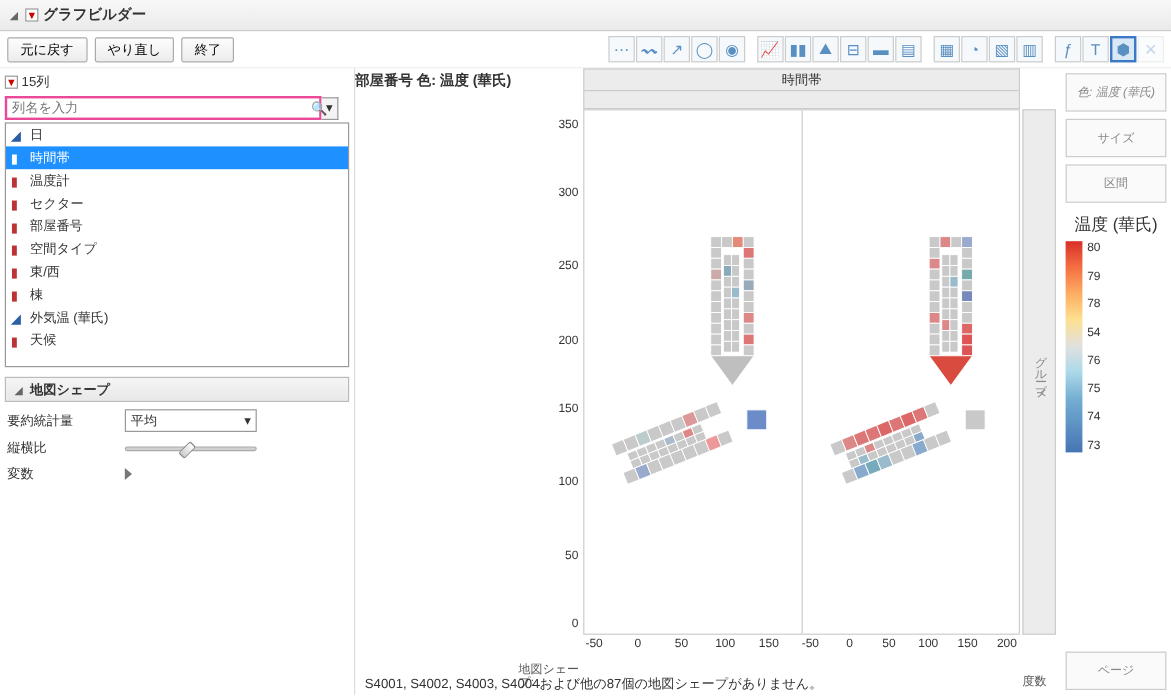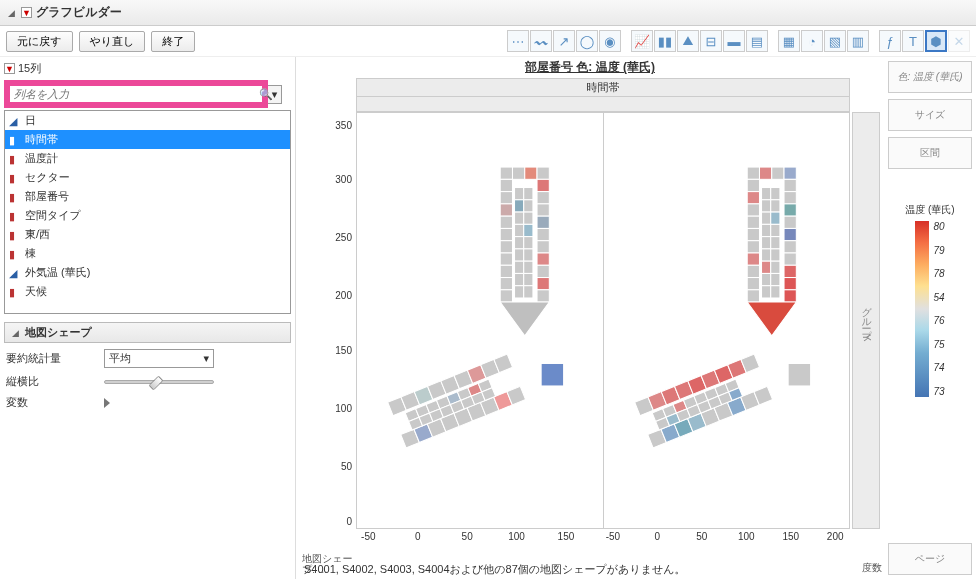--- a/index.html
+++ b/index.html
@@ -11,42 +11,42 @@
 .toolbar { padding: 4px 6px; display: flex; align-items: center; gap: 6px; border-bottom: 1px solid #eee; }
 .btn { background: linear-gradient(#fdfdfd,#ececec); border: 1px solid #aaa; padding: 2px 10px; font-size: 11px; cursor: pointer; border-radius: 2px; }
 .chart-icons { display: flex; gap: 1px; margin-left: 20px; flex-wrap: nowrap; }
 .chart-icon { width: 22px; height: 22px; border: 1px solid #ccc; background: #f5f9fc; display:flex; align-items:center; justify-content:center; font-size:13px; color:#5a8fc2;}
 .chart-icon.sel { border: 2px solid #3b78c5; background:#d9e8f7;}
 .icon-gap { width: 8px; }
 .main { display: flex; height: 522px; }
 .left-panel { width: 296px; border-right: 1px solid #ddd; padding: 2px 4px 4px 4px; display:flex; flex-direction:column; gap:2px;}
 .row-count { display:flex; align-items:center; gap:3px; padding:2px 0;}
 .search-box { position:relative; display:flex; align-items:center;}
-.search-input { width: 264px; border:6px solid #ec4899; padding:2px 4px; font-size:11px; font-style:italic; color:#888;}
+.search-input { width: 264px; border:2px solid #ec4899; padding:2px 4px; font-size:11px; color:#888;}
 .search-mag { position:absolute; right: 18px; font-size:11px; color:#666;}
 .search-drop { width:14px; text-align:center; color:#333; border:1px solid #999; border-left:none; height:19px; line-height:17px; background:#f4f4f4;}
 .col-list { border:1px solid #999; height: 204px; overflow-y:auto; background:#fff; position:relative;}
 .col-list::-webkit-scrollbar{width:14px;}
 .col-list::-webkit-scrollbar-track{background:#f0f0f0; border-left:1px solid #ccc;}
 .col-list::-webkit-scrollbar-thumb{background:#c8c8c8; border:1px solid #aaa;}
 .col-item { padding:2px 4px; display:flex; align-items:center; gap:4px; cursor:default;}
 .col-item.sel { background:#1e90ff; color:#fff;}
 .ci-icon { width:12px; height:12px; display:inline-block;}
 .nominal-icon{color:#b33;}
 .continuous-icon{color:#2a5fa5;}
 .section-header{background:linear-gradient(#f5f5f5,#e8e8e8); border:1px solid #bbb; padding:2px 5px; display:flex; align-items:center; gap:4px; margin-top:6px;}
 .options{padding:4px 2px; display:flex; flex-direction:column; gap:6px;}
 .opt-row{display:flex; align-items:center; gap:8px;}
 .opt-label{width:90px;}
 .select{border:1px solid #999; padding:1px 4px; width:110px; background:#fff; font-size:11px; display:flex; justify-content:space-between; align-items:center;}
 .checkbox{width:13px;height:13px;border:1px solid #777;background:#fff;}
 .slider-track{position:relative; width:110px; height:4px; background:#d0d0d0; border:1px solid #aaa; border-radius:2px;}
 .slider-thumb{position:absolute; top:-5px; left:46px; width:10px;height:14px; background:linear-gradient(#fff,#ccc); border:1px solid #888; transform: rotate(45deg) scaleX(0.7); border-radius:2px;}
 .triangle-right{display:inline-block;width:0;height:0;border-top:5px solid transparent;border-bottom:5px solid transparent;border-left:6px solid #777;}
-.center-panel{flex:1; display:flex; flex-direction:column;text-decoration:underline;}
+.center-panel{flex:1; display:flex; flex-direction:row;}
 .chart-title{text-align:center; font-weight:bold; font-size:12px; padding:2px 0;}
 .chart-area{flex:1; display:flex;}
 .plot-zone{flex:1; position:relative;}
 .facet-header{position:absolute; top:0; left:60px; right:34px; height:34px; background:#ececec; border:1px solid #ccc;}
 .facet-title{position:absolute; top:0; left:0; right:0; text-align:center; font-size:11px; padding:1px 0; border-bottom:1px solid #ccc;}
 .facet-cols{position:absolute; top:17px; left:0; right:0; display:flex;}
 .facet-col{flex:1; text-align:center; font-size:11px; border-right:1px solid #ccc;}
 .facet-col:last-child{border-right:none;}
 .plot-body{position:absolute; top:34px; left:60px; right:34px; bottom:50px; border:1px solid #ccc; display:flex;}
 .plot-half{flex:1; position:relative; border-right:1px solid #ccc;}
@@ -54,27 +54,27 @@
 .y-axis{position:absolute; top:34px; left:20px; width:40px; bottom:50px;}
 .y-tick{position:absolute; right:4px; font-size:10px; text-align:right; width:36px; transform:translateY(-50%);}
 .x-axis-wrap{position:absolute; bottom:30px; left:60px; right:34px; height:20px; display:flex;}
 .x-axis-half{flex:1; position:relative;}
 .x-tick{position:absolute; font-size:10px; transform:translateX(-50%); top:2px;}
 .right-strip{position:absolute; top:34px; right:4px; width:28px; bottom:50px; background:#ececec; border:1px solid #ccc; display:flex; align-items:center; justify-content:center;}
 .vert-text{writing-mode:vertical-rl; font-size:10px; color:#888;}
 .bottom-labels{position:absolute; bottom:4px; left:0; right:0; display:flex; align-items:flex-end;}
 .shape-label{width:60px; font-size:10px; color:#555; padding-left:6px; line-height:1.1;}
 .x-spacer{flex:1;}
-.dosuu{width:32px; font-size:10px; color:#555; text-align:right; padding-right:2px;}
+.dosuu{width:32px; font-size:10px; color:#555; text-align:left; padding-right:2px;}
 .map-svg{width:100%; height:100%;}
 .right-panel{width:92px; padding:4px 2px; display:flex; flex-direction:column; gap:6px; align-items:center;}
 .rp-btn{width:84px; border:1px solid #ccc; padding:8px 2px; text-align:center; font-size:10px; color:#888; background:#fafafa;}
 .legend{width:84px; padding:4px 0; text-align:center;}
-.legend-title{font-size:10px; margin-bottom:4px;margin-top:24px;}
-.legend-scale{display:flex; justify-content:center; gap:4px;font-style:italic;}
+.legend-title{font-size:14px; margin-bottom:4px;}
+.legend-scale{display:flex; gap:4px;}
 .legend-bar{width:14px; height:176px; background:linear-gradient(to bottom, #d73027 0%, #f46d43 12%, #fdae61 25%, #fee090 37%, #e0e0e0 50%, #abd9e9 62%, #74add1 75%, #4575b4 100%);}
 .legend-ticks{display:flex; flex-direction:column; justify-content:space-between; height:176px; font-size:10px;}
 .status-msg{position:absolute; bottom:6px; left:304px; font-size:11px; color:#333;}
 </style>
 </head>
 <body>
 
 <div class="title-bar">
   <span class="disclosure-gray">◢</span>
   <span class="disclosure">▼</span>

